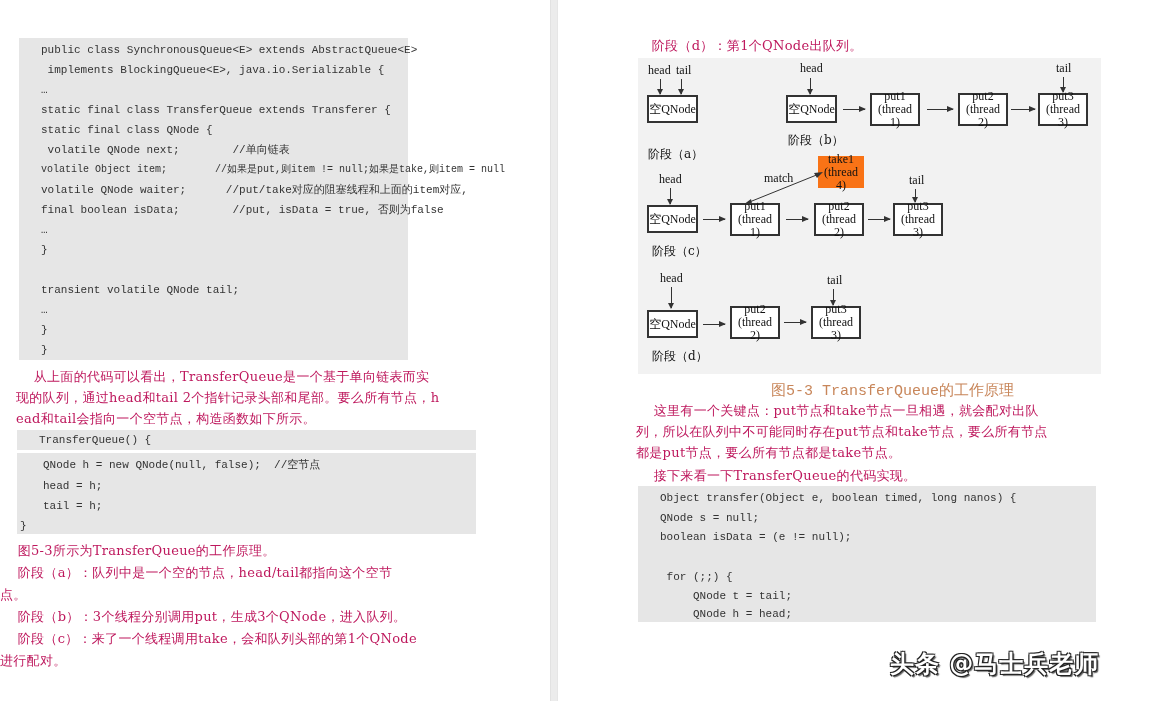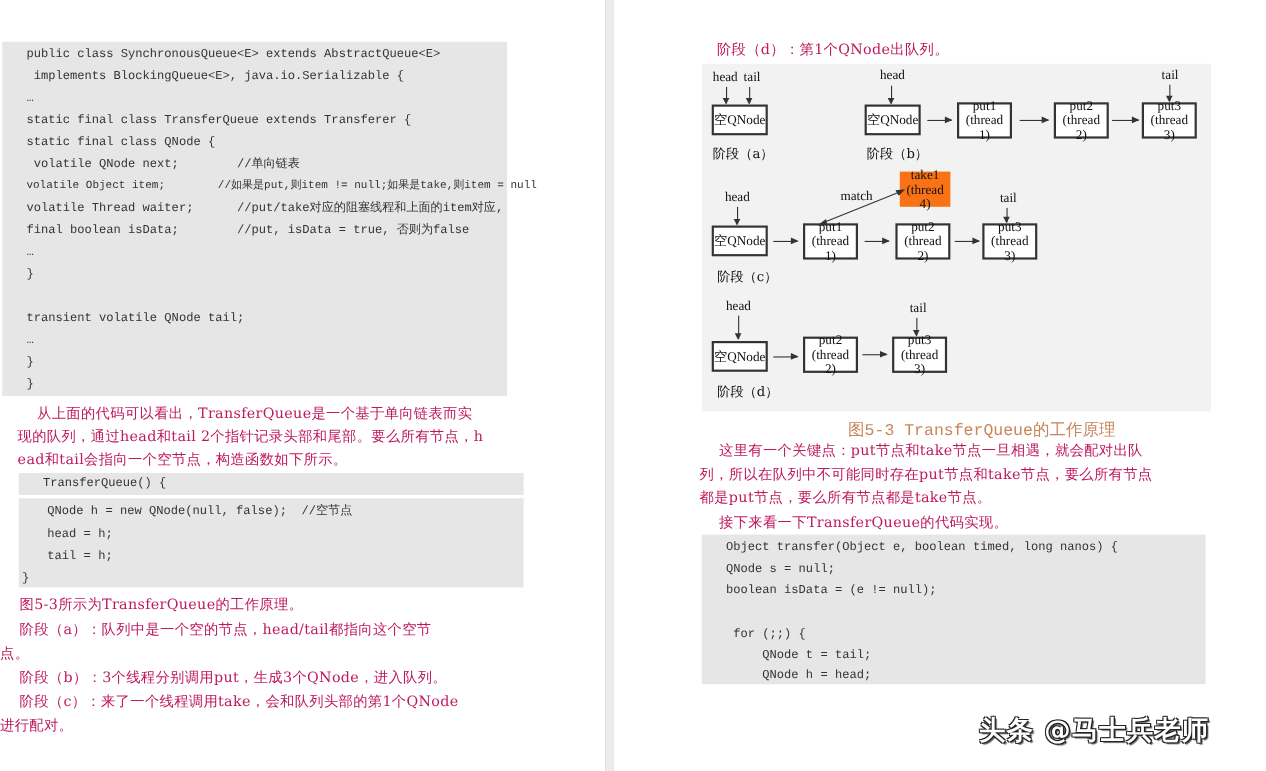--- a/index.html
+++ b/index.html
@@ -43,29 +43,29 @@
     position: absolute; left: 890px; top: 648px; font-family: "DejaVu Sans", sans-serif;
     font-size: 24px; font-weight: bold; color: #fff; letter-spacing: 1px; white-space: pre;
     text-shadow: 1px 1px 0 #222, -1px -1px 0 #222, 1px -1px 0 #222, -1px 1px 0 #222, 2px 2px 1px #666;
   }
 </style>
 </head>
 <body>
 
 <div class="page-left">
 
-  <div class="code" style="left:2px; top:38px; width:459px; height:322px;">
+  <div class="code" style="left:19px; top:38px; width:389px; height:322px;">
     <span class="ln" style="left:22px; top:5px;">public class SynchronousQueue&lt;E&gt; extends AbstractQueue&lt;E&gt;</span>
     <span class="ln" style="left:22px; top:25px;"> implements BlockingQueue&lt;E&gt;, java.io.Serializable {</span>
     <span class="ln" style="left:22px; top:45px;">…</span>
     <span class="ln" style="left:22px; top:65px;">static final class TransferQueue extends Transferer {</span>
     <span class="ln" style="left:22px; top:85px;">static final class QNode {</span>
     <span class="ln" style="left:22px; top:105px;"> volatile QNode next;        //单向链表</span>
     <span class="ln" style="left:22px; top:125px; font-size:10px;">volatile Object item;        //如果是put,则item != null;如果是take,则item = null</span>
-    <span class="ln" style="left:22px; top:145px;">volatile Thread waiter;      //put/take对应的阻塞线程和上面的item对应,</span>
+    <span class="ln" style="left:22px; top:145px;">volatile QNode waiter;      //put/take对应的阻塞线程和上面的item对应,</span>
     <span class="ln" style="left:22px; top:165px;">final boolean isData;        //put, isData = true, 否则为false</span>
     <span class="ln" style="left:22px; top:185px;">…</span>
     <span class="ln" style="left:22px; top:205px;">}</span>
     <span class="ln" style="left:22px; top:245px;">transient volatile QNode tail;</span>
     <span class="ln" style="left:22px; top:265px;">…</span>
     <span class="ln" style="left:22px; top:285px;">}</span>
     <span class="ln" style="left:22px; top:305px;">}</span>
   </div>
 
   <div class="para" style="left:16px; top:366px; width:462px;">
@@ -104,21 +104,21 @@
 
   <div class="diagram" style="left:78px; top:58px; width:463px; height:316px;">
 
     <span class="dlabel" style="left:10px; top:5px;">head</span>
     <span class="dlabel" style="left:38px; top:5px;">tail</span>
     <div class="vline" style="left:22px; top:21px; height:15px;"></div>
     <div class="vline" style="left:43px; top:21px; height:15px;"></div>
     <div class="node" style="left:9px; top:37px; width:51px; height:28px;">
         <span>空QNode</span>
       </div>
-    <span class="stage" style="left:10px; top:74px;">阶段（a）</span>
+    <span class="stage" style="left:10px; top:88px;">阶段（a）</span>
 
     <span class="dlabel" style="left:162px; top:3px;">head</span>
     <div class="vline" style="left:172px; top:20px; height:16px;"></div>
     <div class="node" style="left:148px; top:37px; width:51px; height:28px;">
         <span>空QNode</span>
       </div>
     <div class="hline" style="left:205px; top:51px; width:22px;"></div>
     <div class="node" style="left:232px; top:35px; width:50px; height:33px;">
         <span>put1</span>
         <span>(thread 1)</span>

